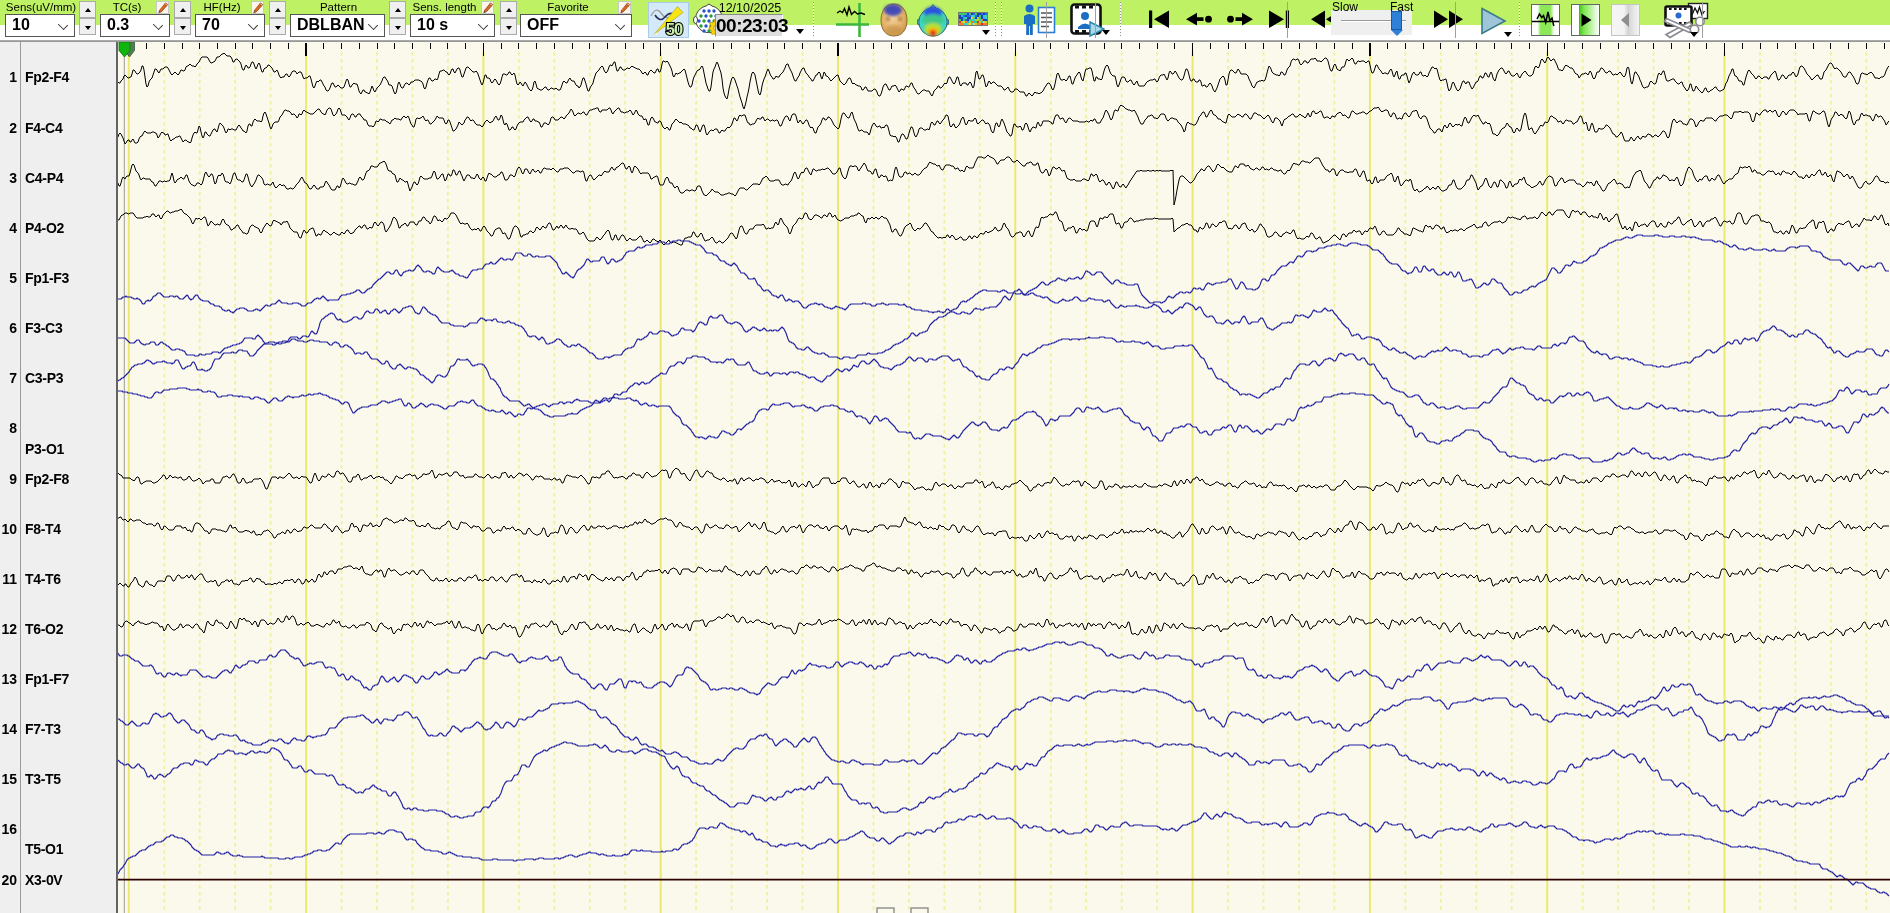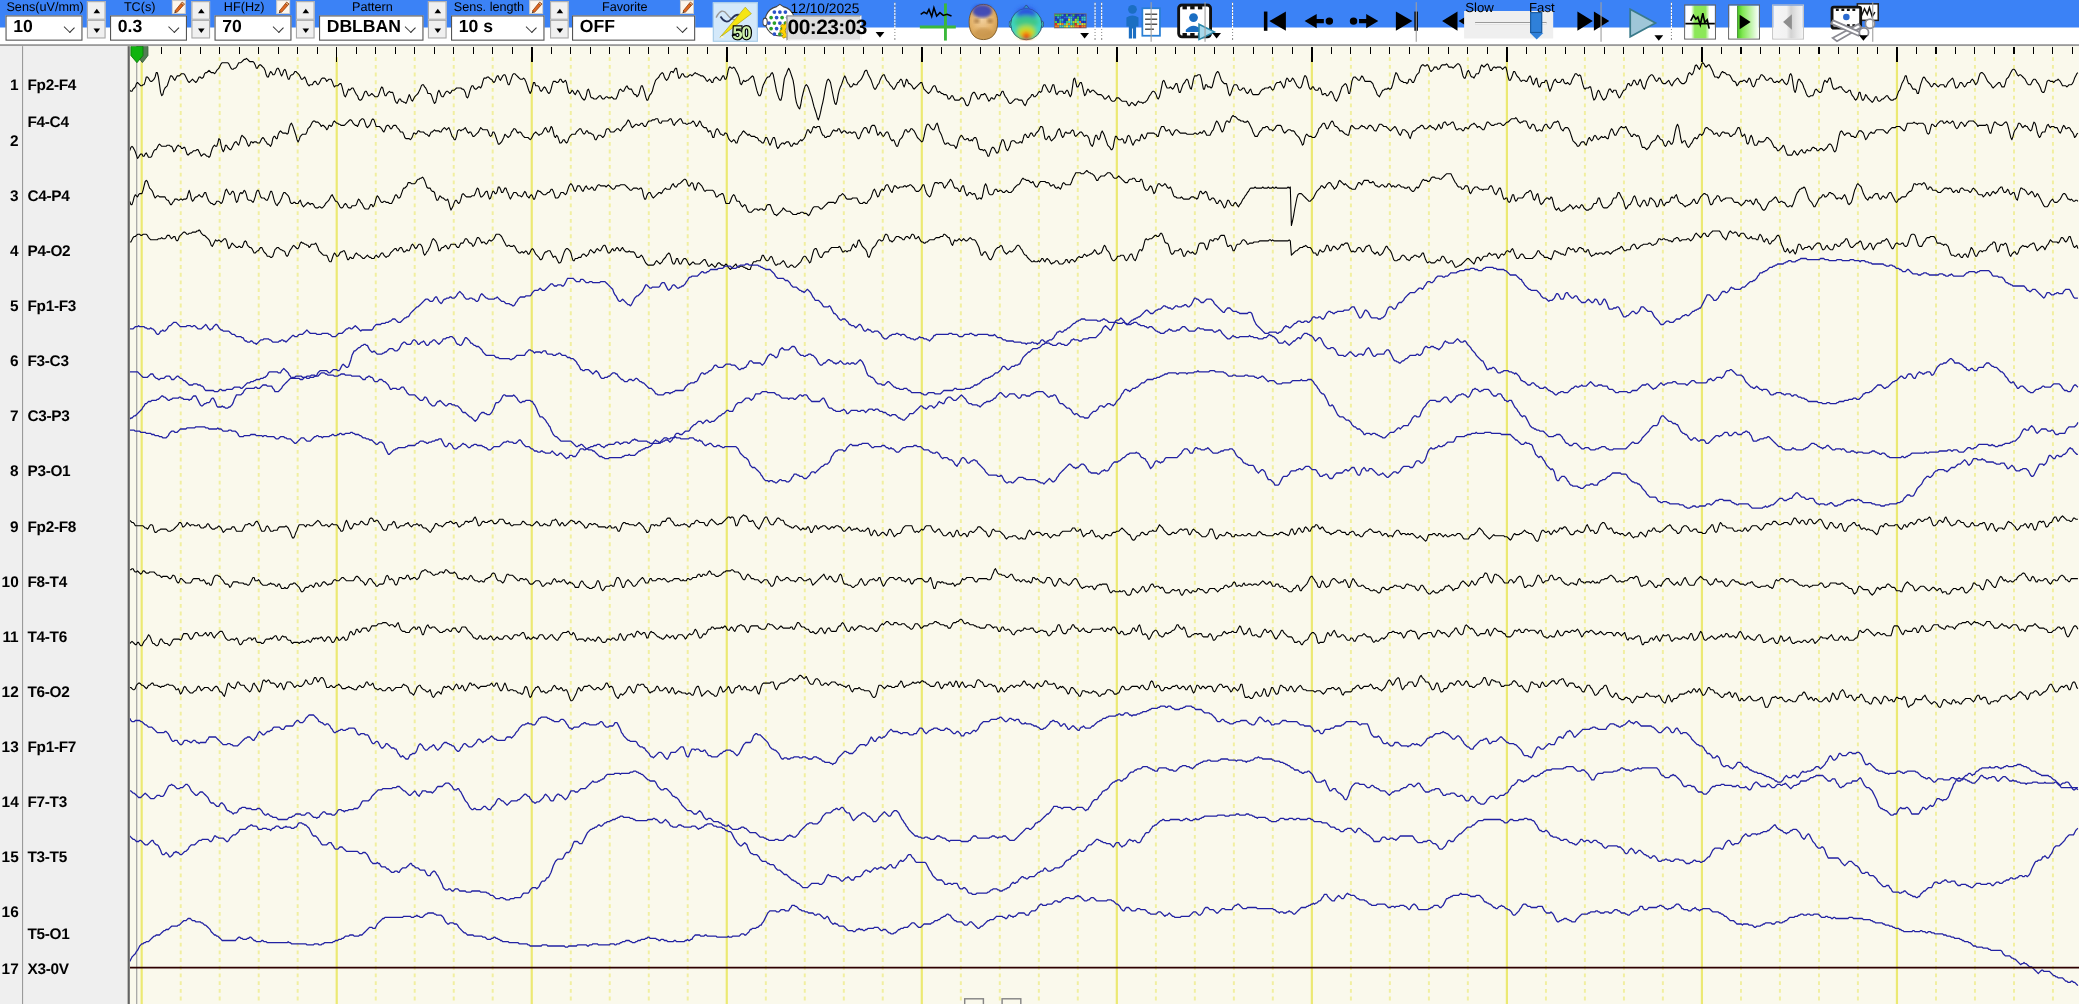--- a/index.html
+++ b/index.html
@@ -1,16 +1,16 @@
 <!DOCTYPE html>
 <html><head><meta charset="utf-8"><title>EEG</title>
 <style>
 * { margin:0; padding:0; box-sizing:border-box; }
 html,body { width:1890px; height:913px; overflow:hidden; font-family:"Liberation Sans",sans-serif; background:#fff; }
-#toolbar { position:absolute; left:0; top:0; width:1890px; height:25px; background:#3b82f6; }
+#toolbar { position:absolute; left:0; top:0; width:1890px; height:25px; background:#bef264; }
 #tbline { position:absolute; left:0; top:40px; width:1890px; height:2px; background:linear-gradient(#b4b4b4,#8f8f8f); }
 #sidebar { position:absolute; left:0; top:42px; width:116px; height:871px; background:#efefef; }
 #sideline { position:absolute; left:20px; top:0; width:1px; height:871px; background:#9a9a9a; }
 #eeg { position:absolute; left:116px; top:42px; width:1774px; height:871px; background:#faf9ec; border-left:2px solid #636363; }
 .num { position:absolute; width:17px; text-align:right; font-size:14px; font-weight:bold; color:#000; line-height:18px; }
 .lab { position:absolute; left:25px; font-size:14px; font-weight:bold; color:#000; line-height:18px; letter-spacing:-0.3px; }
 .clab { position:absolute; top:1px; height:13px; text-align:center; font-size:11.5px; color:#000; }
 .cbox { position:absolute; top:14px; height:23px; background:#fff; border:1px solid #555; }
 .cval { position:absolute; left:6px; top:1px; font-size:16px; font-weight:bold; color:#000; }
 .chev { position:absolute; right:7px; top:6px; width:8px; height:8px; border-right:1.6px solid #333; border-bottom:1.6px solid #333; transform:rotate(45deg) scale(1,0.8); }
@@ -425,50 +425,50 @@
 </svg></div>
 <div class="dda" style="left:1690px;top:32px"></div>
 <div class="vsep" style="left:1702px"></div>
 </div>
 <div id="tbline"></div>
 <div id="sidebar">
 <div id="sideline"></div>
 <div class="num" style="top:26px">1</div>
 <div class="lab" style="top:26px;">Fp2-F4</div>
 <div class="num" style="top:77px">2</div>
-<div class="lab" style="top:59px;">F4-C4</div>
+<div class="lab" style="top:77px;">F4-C4</div>
 <div class="num" style="top:127px">3</div>
 <div class="lab" style="top:127px;">C4-P4</div>
 <div class="num" style="top:177px">4</div>
 <div class="lab" style="top:177px;">P4-O2</div>
 <div class="num" style="top:227px">5</div>
 <div class="lab" style="top:227px;">Fp1-F3</div>
 <div class="num" style="top:277px">6</div>
 <div class="lab" style="top:277px;">F3-C3</div>
 <div class="num" style="top:327px">7</div>
 <div class="lab" style="top:327px;">C3-P3</div>
 <div class="num" style="top:377px">8</div>
-<div class="lab" style="top:377px;">P3-O1</div>
+<div class="lab" style="top:398px;">P3-O1</div>
 <div class="num" style="top:428px">9</div>
 <div class="lab" style="top:428px;">Fp2-F8</div>
 <div class="num" style="top:478px">10</div>
 <div class="lab" style="top:478px;">F8-T4</div>
 <div class="num" style="top:528px">11</div>
 <div class="lab" style="top:528px;">T4-T6</div>
 <div class="num" style="top:578px">12</div>
 <div class="lab" style="top:578px;">T6-O2</div>
 <div class="num" style="top:628px">13</div>
 <div class="lab" style="top:628px;">Fp1-F7</div>
 <div class="num" style="top:678px">14</div>
 <div class="lab" style="top:678px;">F7-T3</div>
 <div class="num" style="top:728px">15</div>
 <div class="lab" style="top:728px;">T3-T5</div>
 <div class="num" style="top:778px">16</div>
 <div class="lab" style="top:798px;">T5-O1</div>
-<div class="num" style="top:829px">17</div>
+<div class="num" style="top:829px">20</div>
 <div class="lab" style="top:829px;">X3-0V</div>
 </div>
 <div id="eeg">
 <svg width="1772" height="871" viewBox="0 0 1772 871" style="position:absolute;left:0;top:0">
 <path d="M46.3 10V871 M81.7 10V871 M117.2 10V871 M152.6 10V871 M223.6 10V871 M259.0 10V871 M294.5 10V871 M329.9 10V871 M400.9 10V871 M436.3 10V871 M471.8 10V871 M507.2 10V871 M578.2 10V871 M613.6 10V871 M649.1 10V871 M684.5 10V871 M755.5 10V871 M790.9 10V871 M826.4 10V871 M861.8 10V871 M932.8 10V871 M968.2 10V871 M1003.7 10V871 M1039.1 10V871 M1110.1 10V871 M1145.5 10V871 M1181.0 10V871 M1216.4 10V871 M1287.4 10V871 M1322.8 10V871 M1358.3 10V871 M1393.7 10V871 M1464.7 10V871 M1500.1 10V871 M1535.6 10V871 M1571.0 10V871 M1642.0 10V871 M1677.4 10V871 M1712.9 10V871 M1748.3 10V871" stroke="#f1efa0" stroke-width="1.8" stroke-dasharray="3.5 3.5" fill="none"></path>
 <path d="M10.8 10V871 M188.1 10V871 M365.4 10V871 M542.7 10V871 M720.0 10V871 M897.3 10V871 M1074.6 10V871 M1251.9 10V871 M1429.2 10V871 M1606.5 10V871" stroke="#ece973" stroke-width="2" fill="none"></path>
 <path d="M28.5 0.5V7 M46.3 0.5V7 M64.0 0.5V7 M81.7 0.5V7 M99.5 0.5V7 M117.2 0.5V7 M134.9 0.5V7 M152.6 0.5V7 M170.4 0.5V7 M205.8 0.5V7 M223.6 0.5V7 M241.3 0.5V7 M259.0 0.5V7 M276.8 0.5V7 M294.5 0.5V7 M312.2 0.5V7 M329.9 0.5V7 M347.7 0.5V7 M383.1 0.5V7 M400.9 0.5V7 M418.6 0.5V7 M436.3 0.5V7 M454.0 0.5V7 M471.8 0.5V7 M489.5 0.5V7 M507.2 0.5V7 M525.0 0.5V7 M560.4 0.5V7 M578.2 0.5V7 M595.9 0.5V7 M613.6 0.5V7 M631.4 0.5V7 M649.1 0.5V7 M666.8 0.5V7 M684.5 0.5V7 M702.3 0.5V7 M737.7 0.5V7 M755.5 0.5V7 M773.2 0.5V7 M790.9 0.5V7 M808.7 0.5V7 M826.4 0.5V7 M844.1 0.5V7 M861.8 0.5V7 M879.6 0.5V7 M915.0 0.5V7 M932.8 0.5V7 M950.5 0.5V7 M968.2 0.5V7 M986.0 0.5V7 M1003.7 0.5V7 M1021.4 0.5V7 M1039.1 0.5V7 M1056.9 0.5V7 M1092.3 0.5V7 M1110.1 0.5V7 M1127.8 0.5V7 M1145.5 0.5V7 M1163.2 0.5V7 M1181.0 0.5V7 M1198.7 0.5V7 M1216.4 0.5V7 M1234.2 0.5V7 M1269.6 0.5V7 M1287.4 0.5V7 M1305.1 0.5V7 M1322.8 0.5V7 M1340.5 0.5V7 M1358.3 0.5V7 M1376.0 0.5V7 M1393.7 0.5V7 M1411.5 0.5V7 M1446.9 0.5V7 M1464.7 0.5V7 M1482.4 0.5V7 M1500.1 0.5V7 M1517.8 0.5V7 M1535.6 0.5V7 M1553.3 0.5V7 M1571.0 0.5V7 M1588.8 0.5V7 M1624.2 0.5V7 M1642.0 0.5V7 M1659.7 0.5V7 M1677.4 0.5V7 M1695.2 0.5V7 M1712.9 0.5V7 M1730.6 0.5V7 M1748.3 0.5V7 M1766.1 0.5V7" stroke="#000" stroke-width="1" shape-rendering="crispEdges" fill="none"></path>
 <path d="M10.8 0.5V14 M188.1 0.5V14 M365.4 0.5V14 M542.7 0.5V14 M720.0 0.5V14 M897.3 0.5V14 M1074.6 0.5V14 M1251.9 0.5V14 M1429.2 0.5V14 M1606.5 0.5V14" stroke="#000" stroke-width="1.4" shape-rendering="crispEdges" fill="none"></path>
 <line x1="6.299999999999997" y1="0" x2="6.299999999999997" y2="871" stroke="#9a9a9a" stroke-width="1"></line>
 <polyline points="0,40 1,41 2,41 3,39 4,38 5,37 6,34 7,33 8,34 9,35 10,36 11,36 12,35 13,35 14,32 15,28 16,28 17,29 18,31 19,32 20,32 21,31 22,30 23,28 24,24 25,24 26,28 27,35 28,42 29,45 30,44 31,40 32,38 33,37 34,36 35,33 36,30 37,27 38,27 39,28 40,30 41,31 42,29 43,27 44,27 45,27 46,26 47,25 48,25 49,25 50,26 51,28 52,30 53,32 54,33 55,32 56,31 57,30 58,31 59,32 60,33 61,32 62,30 63,28 64,28 65,29 66,29 67,28 68,25 69,24 70,24 71,23 72,22 73,23 74,24 75,24 76,24 77,25 78,24 79,22 80,21 81,20 82,18 83,16 84,15 85,15 86,15 87,15 88,15 89,15 90,16 91,18 92,20 93,21 94,21 95,20 96,20 97,19 98,17 99,15 100,15 101,15 102,14 103,13 104,12 105,12 106,11 107,12 108,13 109,14 110,14 111,14 112,14 113,15 114,17 115,20 116,20 117,18 118,17 119,17 120,18 121,19 122,20 123,22 124,26 125,28 126,28 127,25 128,23 129,24 130,26 131,26 132,25 133,22 134,20 135,20 136,22 137,25 138,27 139,25 140,22 141,21 142,23 143,27 144,30 145,30 146,27 147,26 148,26 149,25 150,23 151,23 152,24 153,25 154,26 155,28 156,30 157,30 158,29 159,28 160,30 161,33 162,35 163,36 164,35 165,35 166,35 167,33 168,32 169,32 170,34 171,35 172,34 173,32 174,30 175,29 176,29 177,29 178,30 179,32 180,31 181,30 182,30 183,30 184,32 185,35 186,37 187,36 188,36 189,36 190,35 191,34 192,34 193,37 194,41 195,45 196,46 197,44 198,41 199,39 200,40 201,39 202,38 203,38 204,40 205,42 206,44 207,45 208,48 209,49 210,49 211,48 212,46 213,43 214,41 215,41 216,43 217,45 218,45 219,44 220,43 221,44 222,45 223,46 224,46 225,46 226,45 227,42 228,39 229,37 230,38 231,42 232,45 233,45 234,43 235,42 236,41 237,42 238,42 239,42 240,45 241,49 242,51 243,52 244,50 245,48 246,48 247,50 248,50 249,51 250,51 251,52 252,50 253,47 254,44 255,46 256,49 257,50 258,48 259,46 260,45 261,44 262,43 263,41 264,39 265,36 266,35 267,35 268,37 269,38 270,40 271,43 272,43 273,43 274,44 275,47 276,50 277,52 278,51 279,47 280,42 281,40 282,42 283,45 284,46 285,46 286,44 287,42 288,41 289,41 290,42 291,43 292,42 293,40 294,40 295,40 296,39 297,38 298,38 299,38 300,38 301,38 302,39 303,39 304,40 305,42 306,46 307,47 308,45 309,41 310,38 311,36 312,36 313,38 314,39 315,39 316,38 317,37 318,37 319,38 320,36 321,32 322,29 323,29 324,29 325,28 326,28 327,29 328,30 329,30 330,32 331,33 332,32 333,29 334,27 335,27 336,30 337,31 338,29 339,27 340,26 341,26 342,28 343,32 344,35 345,35 346,32 347,29 348,26 349,25 350,25 351,26 352,27 353,28 354,29 355,30 356,30 357,30 358,29 359,30 360,32 361,35 362,38 363,41 364,43 365,41 366,37 367,33 368,33 369,36 370,36 371,36 372,37 373,40 374,41 375,40 376,38 377,37 378,38 379,40 380,42 381,43 382,42 383,39 384,35 385,32 386,32 387,32 388,33 389,33 390,32 391,30 392,30 393,32 394,33 395,32 396,31 397,33 398,38 399,42 400,43 401,42 402,40 403,41 404,43 405,44 406,42 407,40 408,41 409,43 410,45 411,47 412,48 413,49 414,48 415,45 416,40 417,39 418,42 419,46 420,47 421,47 422,48 423,48 424,48 425,47 426,46 427,45 428,45 429,47 430,48 431,48 432,47 433,46 434,46 435,47 436,47 437,47 438,46 439,47 440,48 441,48 442,48 443,46 444,43 445,40 446,39 447,40 448,41 449,41 450,39 451,37 452,36 453,38 454,39 455,39 456,39 457,41 458,43 459,44 460,44 461,46 462,45 463,43 464,39 465,36 466,36 467,39 468,42 469,46 470,49 471,49 472,46 473,44 474,43 475,41 476,37 477,34 478,31 479,30 480,29 481,28 482,26 483,25 484,24 485,25 486,28 487,30 488,31 489,30 490,28 491,25 492,23 493,23 494,24 495,22 496,20 497,20 498,25 499,29 500,29 501,27 502,25 503,25 504,27 505,28 506,28 507,28 508,27 509,26 510,26 511,27 512,26 513,25 514,24 515,25 516,25 517,26 518,26 519,27 520,27 521,27 522,28 523,29 524,31 525,32 526,31 527,30 528,31 529,33 530,33 531,30 532,29 533,28 534,29 535,30 536,31 537,31 538,29 539,27 540,27 541,30 542,30 543,27 544,22 545,19 546,19 547,20 548,20 549,19 550,20 551,22 552,24 553,26 554,29 555,34 556,35 557,33 558,31 559,32 560,32 561,31 562,31 563,30 564,29 565,28 566,27 567,28 568,32 569,36 570,40 571,43 572,45 573,45 574,43 575,38 576,35 577,33 578,31 579,29 580,28 581,28 582,27 583,25 584,24 585,26 586,31 587,36 588,41 589,44 590,47 591,49 592,49 593,45 594,37 595,30 596,27 597,25 598,22 599,20 600,22 601,25 602,28 603,31 604,37 605,46 606,51 607,54 608,56 609,57 610,53 611,47 612,43 613,39 614,36 615,35 616,36 617,38 618,41 619,44 620,47 621,51 622,55 623,58 624,61 625,65 626,67 627,64 628,60 629,55 630,51 631,46 632,40 633,35 634,31 635,30 636,31 637,33 638,38 639,43 640,48 641,52 642,53 643,50 644,44 645,40 646,37 647,35 648,32 649,29 650,27 651,29 652,32 653,34 654,35 655,37 656,37 657,36 658,34 659,35 660,35 661,35 662,33 663,32 664,31 665,30 666,28 667,26 668,23 669,22 670,22 671,25 672,27 673,29 674,31 675,34 676,37 677,39 678,39 679,37 680,35 681,34 682,31 683,29 684,27 685,26 686,26 687,29 688,31 689,32 690,33 691,35 692,36 693,37 694,39 695,39 696,37 697,35 698,33 699,33 700,31 701,30 702,31 703,35 704,37 705,34 706,30 707,31 708,34 709,34 710,35 711,36 712,38 713,39 714,38 715,37 716,36 717,35 718,34 719,33 720,33 721,36 722,39 723,40 724,41 725,42 726,43 727,42 728,41 729,39 730,37 731,36 732,36 733,38 734,41 735,42 736,41 737,42 738,43 739,43 740,44 741,44 742,44 743,45 744,48 745,48 746,47 747,45 748,45 749,47 750,49 751,49 752,49 753,49 754,49 755,48 756,47 757,47 758,48 759,50 760,53 761,54 762,54 763,52 764,49 765,45 766,43 767,42 768,42 769,44 770,46 771,48 772,48 773,46 774,44 775,44 776,44 777,43 778,44 779,46 780,48 781,50 782,49 783,47 784,47 785,48 786,48 787,46 788,44 789,44 790,45 791,45 792,43 793,41 794,41 795,44 796,46 797,47 798,49 799,51 800,52 801,52 802,51 803,50 804,49 805,48 806,48 807,48 808,49 809,49 810,49 811,49 812,51 813,53 814,54 815,52 816,49 817,48 818,47 819,46 820,44 821,44 822,46 823,46 824,45 825,44 826,42 827,41 828,42 829,41 830,37 831,35 832,35 833,37 834,39 835,41 836,42 837,41 838,38 839,35 840,35 841,39 842,43 843,44 844,42 845,41 846,41 847,41 848,41 849,43 850,43 851,41 852,40 853,41 854,44 855,46 856,44 857,37 858,30 859,29 860,33 861,37 862,37 863,35 864,33 865,33 866,36 867,41 868,45 869,44 870,41 871,39 872,40 873,42 874,41 875,40 876,40 877,41 878,42 879,43 880,44 881,44 882,44 883,44 884,45 885,46 886,48 887,48 888,47 889,46 890,45 891,47 892,49 893,50 894,50 895,50 896,49 897,47 898,47 899,47 900,48 901,49 902,50 903,50 904,50 905,50 906,50 907,52 908,54 909,54 910,52 911,51 912,52 913,53 914,54 915,53 916,51 917,50 918,51 919,51 920,51 921,52 922,51 923,51 924,50 925,49 926,47 927,45 928,44 929,42 930,41 931,41 932,42 933,44 934,47 935,48 936,46 937,42 938,37 939,32 940,31 941,33 942,36 943,38 944,38 945,38 946,37 947,38 948,39 949,38 950,36 951,34 952,34 953,38 954,42 955,42 956,39 957,36 958,34 959,33 960,31 961,30 962,31 963,35 964,38 965,39 966,35 967,30 968,27 969,27 970,27 971,26 972,26 973,26 974,29 975,34 976,39 977,39 978,35 979,35 980,37 981,37 982,37 983,38 984,37 985,33 986,29 987,26 988,24 989,23 990,24 991,27 992,30 993,32 994,33 995,34 996,34 997,34 998,38 999,43 1000,45 1001,43 1002,40 1003,37 1004,35 1005,35 1006,35 1007,36 1008,39 1009,40 1010,40 1011,39 1012,38 1013,38 1014,40 1015,42 1016,43 1017,42 1018,40 1019,39 1020,42 1021,44 1022,44 1023,44 1024,44 1025,44 1026,44 1027,43 1028,41 1029,40 1030,39 1031,39 1032,38 1033,38 1034,38 1035,38 1036,37 1037,37 1038,39 1039,40 1040,39 1041,36 1042,34 1043,33 1044,33 1045,33 1046,32 1047,34 1048,36 1049,38 1050,36 1051,31 1052,29 1053,30 1054,32 1055,32 1056,31 1057,29 1058,30 1059,32 1060,34 1061,36 1062,37 1063,38 1064,38 1065,37 1066,34 1067,30 1068,27 1069,27 1070,29 1071,33 1072,37 1073,39 1074,39 1075,37 1076,37 1077,39 1078,40 1079,40 1080,40 1081,38 1082,38 1083,40 1084,44 1085,44 1086,43 1087,43 1088,45 1089,45 1090,44 1091,42 1092,41 1093,42 1094,44 1095,47 1096,49 1097,50 1098,48 1099,46 1100,43 1101,40 1102,37 1103,36 1104,35 1105,34 1106,35 1107,38 1108,43 1109,43 1110,38 1111,32 1112,29 1113,28 1114,28 1115,29 1116,30 1117,31 1118,31 1119,29 1120,27 1121,28 1122,30 1123,32 1124,32 1125,32 1126,32 1127,32 1128,32 1129,33 1130,34 1131,37 1132,39 1133,41 1134,44 1135,45 1136,46 1137,44 1138,42 1139,40 1140,40 1141,39 1142,39 1143,39 1144,38 1145,39 1146,39 1147,38 1148,35 1149,31 1150,27 1151,24 1152,25 1153,27 1154,30 1155,31 1156,32 1157,32 1158,33 1159,33 1160,33 1161,34 1162,33 1163,30 1164,30 1165,31 1166,33 1167,33 1168,31 1169,28 1170,26 1171,25 1172,24 1173,20 1174,18 1175,17 1176,17 1177,18 1178,18 1179,17 1180,17 1181,19 1182,22 1183,23 1184,22 1185,21 1186,19 1187,19 1188,19 1189,21 1190,21 1191,20 1192,18 1193,17 1194,17 1195,17 1196,17 1197,16 1198,17 1199,19 1200,19 1201,19 1202,19 1203,20 1204,19 1205,18 1206,17 1207,16 1208,16 1209,17 1210,19 1211,23 1212,27 1213,29 1214,29 1215,26 1216,23 1217,22 1218,24 1219,27 1220,28 1221,28 1222,29 1223,27 1224,25 1225,25 1226,25 1227,23 1228,19 1229,17 1230,18 1231,19 1232,18 1233,17 1234,16 1235,17 1236,20 1237,22 1238,22 1239,20 1240,19 1241,19 1242,20 1243,19 1244,19 1245,19 1246,19 1247,20 1248,21 1249,20 1250,19 1251,19 1252,23 1253,28 1254,31 1255,31 1256,29 1257,26 1258,23 1259,23 1260,25 1261,27 1262,28 1263,29 1264,31 1265,32 1266,31 1267,31 1268,31 1269,32 1270,32 1271,30 1272,28 1273,27 1274,29 1275,33 1276,35 1277,33 1278,30 1279,29 1280,34 1281,37 1282,37 1283,34 1284,33 1285,33 1286,33 1287,31 1288,31 1289,34 1290,38 1291,41 1292,39 1293,36 1294,33 1295,31 1296,30 1297,32 1298,33 1299,33 1300,33 1301,32 1302,30 1303,30 1304,33 1305,34 1306,34 1307,33 1308,34 1309,35 1310,34 1311,31 1312,29 1313,27 1314,25 1315,25 1316,26 1317,27 1318,26 1319,27 1320,31 1321,35 1322,38 1323,39 1324,38 1325,38 1326,38 1327,37 1328,37 1329,41 1330,46 1331,49 1332,48 1333,46 1334,42 1335,40 1336,41 1337,44 1338,46 1339,48 1340,49 1341,48 1342,47 1343,44 1344,41 1345,39 1346,39 1347,41 1348,42 1349,40 1350,40 1351,40 1352,43 1353,45 1354,47 1355,46 1356,44 1357,42 1358,40 1359,40 1360,39 1361,36 1362,34 1363,34 1364,36 1365,36 1366,34 1367,31 1368,31 1369,33 1370,35 1371,35 1372,32 1373,30 1374,32 1375,36 1376,38 1377,39 1378,36 1379,32 1380,30 1381,28 1382,27 1383,26 1384,26 1385,27 1386,29 1387,31 1388,32 1389,31 1390,29 1391,29 1392,31 1393,33 1394,34 1395,34 1396,34 1397,33 1398,32 1399,31 1400,33 1401,35 1402,36 1403,34 1404,32 1405,31 1406,30 1407,29 1408,30 1409,32 1410,33 1411,34 1412,34 1413,34 1414,33 1415,32 1416,28 1417,25 1418,24 1419,25 1420,26 1421,25 1422,22 1423,18 1424,17 1425,18 1426,20 1427,21 1428,19 1429,16 1430,15 1431,16 1432,18 1433,19 1434,18 1435,17 1436,17 1437,19 1438,21 1439,23 1440,26 1441,28 1442,28 1443,28 1444,29 1445,28 1446,26 1447,24 1448,23 1449,24 1450,24 1451,25 1452,26 1453,26 1454,26 1455,27 1456,29 1457,31 1458,32 1459,32 1460,33 1461,36 1462,35 1463,33 1464,32 1465,32 1466,32 1467,31 1468,31 1469,32 1470,33 1471,31 1472,29 1473,30 1474,33 1475,36 1476,37 1477,36 1478,33 1479,30 1480,30 1481,30 1482,28 1483,26 1484,26 1485,27 1486,28 1487,30 1488,31 1489,31 1490,30 1491,29 1492,29 1493,30 1494,32 1495,33 1496,33 1497,32 1498,32 1499,33 1500,32 1501,31 1502,30 1503,31 1504,33 1505,34 1506,35 1507,34 1508,31 1509,26 1510,25 1511,27 1512,34 1513,40 1514,42 1515,39 1516,33 1517,30 1518,30 1519,32 1520,33 1521,35 1522,38 1523,40 1524,43 1525,45 1526,46 1527,46 1528,45 1529,45 1530,45 1531,43 1532,40 1533,39 1534,40 1535,41 1536,42 1537,42 1538,41 1539,37 1540,33 1541,31 1542,32 1543,33 1544,31 1545,29 1546,29 1547,33 1548,37 1549,39 1550,39 1551,39 1552,38 1553,38 1554,37 1555,37 1556,37 1557,39 1558,40 1559,41 1560,42 1561,42 1562,41 1563,40 1564,40 1565,43 1566,45 1567,46 1568,48 1569,49 1570,48 1571,46 1572,42 1573,42 1574,46 1575,49 1576,49 1577,47 1578,44 1579,45 1580,47 1581,48 1582,49 1583,50 1584,51 1585,50 1586,48 1587,46 1588,46 1589,49 1590,50 1591,50 1592,49 1593,48 1594,48 1595,47 1596,46 1597,45 1598,45 1599,47 1600,48 1601,49 1602,49 1603,49 1604,48 1605,48 1606,47 1607,44 1608,41 1609,40 1610,37 1611,34 1612,32 1613,30 1614,27 1615,27 1616,31 1617,34 1618,34 1619,35 1620,37 1621,39 1622,39 1623,39 1624,40 1625,43 1626,43 1627,39 1628,35 1629,32 1630,29 1631,28 1632,29 1633,31 1634,32 1635,33 1636,34 1637,36 1638,37 1639,36 1640,34 1641,34 1642,35 1643,36 1644,37 1645,36 1646,35 1647,35 1648,35 1649,35 1650,37 1651,37 1652,35 1653,33 1654,32 1655,31 1656,30 1657,29 1658,31 1659,35 1660,38 1661,38 1662,37 1663,35 1664,33 1665,33 1666,34 1667,36 1668,37 1669,36 1670,34 1671,33 1672,33 1673,33 1674,31 1675,30 1676,31 1677,33 1678,35 1679,34 1680,32 1681,28 1682,25 1683,24 1684,24 1685,25 1686,26 1687,28 1688,30 1689,32 1690,33 1691,34 1692,35 1693,37 1694,38 1695,37 1696,36 1697,35 1698,34 1699,33 1700,33 1701,35 1702,37 1703,37 1704,37 1705,34 1706,30 1707,29 1708,28 1709,26 1710,24 1711,22 1712,21 1713,21 1714,22 1715,24 1716,26 1717,27 1718,26 1719,26 1720,27 1721,28 1722,29 1723,30 1724,32 1725,34 1726,35 1727,35 1728,35 1729,33 1730,31 1731,30 1732,30 1733,31 1734,33 1735,34 1736,36 1737,38 1738,41 1739,42 1740,42 1741,40 1742,36 1743,32 1744,31 1745,31 1746,32 1747,32 1748,32 1749,33 1750,32 1751,31 1752,31 1753,30 1754,31 1755,32 1756,34 1757,36 1758,36 1759,36 1760,36 1761,37 1762,36 1763,35 1764,35 1765,35 1766,34 1767,32 1768,29 1769,27 1770,25 1771,24" fill="none" stroke="#000000" stroke-width="1.0" stroke-linejoin="round"></polyline>

